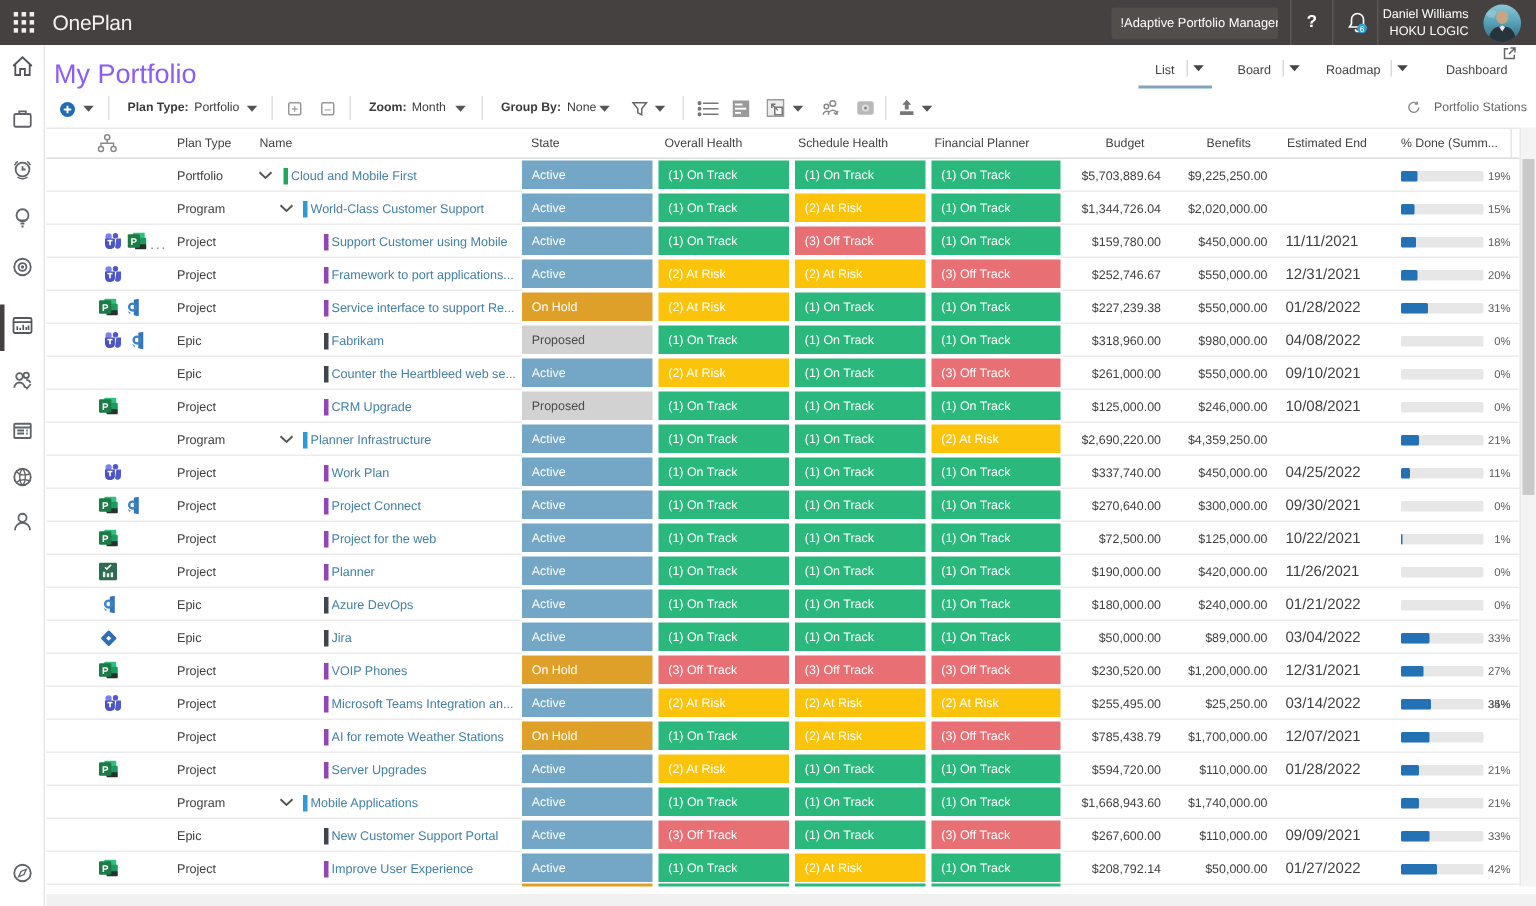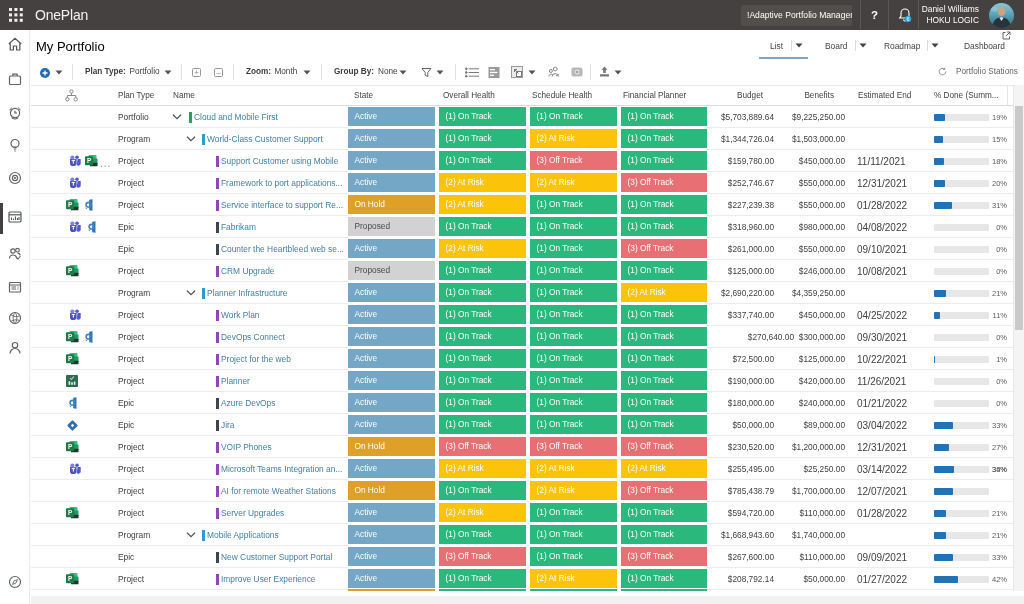--- a/index.html
+++ b/index.html
@@ -10,21 +10,21 @@
 .apm{position:absolute;left:741px;top:5px;width:111px;height:21px;background:#524e4c;border-radius:2px;
   color:#fff;font-size:8.6px;line-height:21px;padding-left:6px;white-space:nowrap;overflow:hidden}
 .tsep{position:absolute;top:0;width:1px;height:30px;background:#5a5755}
 .qm{position:absolute;left:866px;top:4px;width:17px;color:#fff;font-size:11.5px;font-weight:bold;text-align:center;line-height:22px}
 .who{position:absolute;left:919px;top:4px;width:60px;color:#fff;font-size:8.4px;text-align:right;line-height:11px}
 .avatar{position:absolute;left:989px;top:3px;width:25px;height:25px;border-radius:50%;overflow:hidden;
   background:linear-gradient(180deg,#8ec7d6 0%,#5fa8bd 40%,#2e6a80 100%)}
 .sidebar{position:absolute;left:0;top:30px;width:30px;height:574px;background:#fff;border-right:1px solid #e8e8e8}
 .sideicon{position:absolute;left:7px;width:16px;height:16px;color:#5f6468}
 .selbar{position:absolute;left:0;top:203px;width:3px;height:31px;background:#454140}
-.title{position:absolute;left:36px;top:39px;font-size:13px;color:#000000}
+.title{position:absolute;left:36px;top:39px;font-size:18px;color:#8b5cf6}
 .navitem{position:absolute;top:41px;font-size:8.4px;color:#444}
 .navsep{position:absolute;top:39.5px;width:1px;height:11px;background:#d9d9d9}
 .listline{position:absolute;left:759px;top:57px;width:49px;height:2px;background:#7fa5c0}
 .tb{position:absolute;top:67px;font-size:8.2px;color:#3c3c3c;white-space:nowrap}
 .tbsep{position:absolute;top:64px;width:1px;height:16px;background:#e0e0e0}
 .boxicon{position:absolute;top:67.5px;width:9px;height:9px;border:1px solid #999;border-radius:1.5px;
   color:#888;font-size:8px;line-height:7px;text-align:center}
 .hdr{position:absolute;left:0;top:85px;width:1013px;height:21px;background:#fff;border-top:1px solid #e8e8e8;border-bottom:1px solid #dcdcdc}
 .hcell{position:absolute;top:91px;font-size:8.2px;color:#424242;white-space:nowrap}
 .row-line{position:absolute;height:1px;background:#ececec}
@@ -296,21 +296,21 @@
       <path d="M1 0.8 L5 4.6 L9 0.8" fill="none" stroke="#555" stroke-width="1.3"></path>
     </svg>
   </div>
 <div class="nbar" style="left:202px;top:133.5px;background:#2e9bd2"></div>
 <div class="nm" style="left:207px;top:134px;width:138px">World-Class Customer Support</div>
 <div class="cell" style="left:348px;top:129px;width:87px;background:#74a6c6;color:#fff">Active</div>
 <div class="cell" style="left:439px;top:129px;width:87px;background:#2bb87d">(1) On Track</div>
 <div class="cell" style="left:530px;top:129px;width:87px;background:#fcc30b">(2) At Risk</div>
 <div class="cell" style="left:621px;top:129px;width:86px;background:#2bb87d">(1) On Track</div>
 <div class="num" style="left:674px;top:134px;width:100px">$1,344,726.04</div>
-<div class="num" style="left:745px;top:134px;width:100px">$1,503,000.00</div>
+<div class="num" style="left:745px;top:134px;width:100px">$2,020,000.00</div>
 <div class="ptrack" style="top:136px">
     <div class="pfill" style="width:8.5px"></div>
   </div>
 <div class="plabel" style="left:967px;top:134.5px;width:40px">15%</div>
 <div class="row-line" style="left:31px;top:171px;width:317px"></div>
 <div class="row-line" style="left:707px;top:171px;width:306px"></div>
 <div class="abs" style="left:69px;top:155px">
     <svg width="12" height="11" viewBox="0 0 12 11">
       <circle cx="8" cy="2.2" r="1.8" fill="#5059c9"></circle>
       <circle cx="3.4" cy="2.6" r="2.1" fill="#7b83eb"></circle>
@@ -535,26 +535,26 @@
   </div>
 <div class="abs" style="left:81.5px;top:331px">
     <svg width="12" height="12" viewBox="0 0 12 12">
       <path d="M7.2 0.8 L10.5 0.2 V11.8 L7.2 11.2 Z" fill="#2e75bc"></path>
       <path d="M6.4 2.6 a3.1 3.1 0 100 6.2 3.1 3.1 0 000-6.2 M6.4 4.2 a1.5 1.5 0 110 3 1.5 1.5 0 010-3" fill="#3f82c4" fill-rule="evenodd"></path>
       <path d="M3 8.2 L5.2 9.6 L4.4 10.3 Z" fill="#3f82c4"></path>
     </svg>
   </div>
 <div class="pt" style="left:118px;top:332px">Project</div>
 <div class="nbar" style="left:216px;top:331.5px;background:#9345b5"></div>
-<div class="nm" style="left:221px;top:332px;width:124px">DevOps Connect</div>
+<div class="nm" style="left:221px;top:332px;width:124px">Project Connect</div>
 <div class="cell" style="left:348px;top:327px;width:87px;background:#74a6c6;color:#fff">Active</div>
 <div class="cell" style="left:439px;top:327px;width:87px;background:#2bb87d">(1) On Track</div>
 <div class="cell" style="left:530px;top:327px;width:87px;background:#2bb87d">(1) On Track</div>
 <div class="cell" style="left:621px;top:327px;width:86px;background:#2bb87d">(1) On Track</div>
-<div class="num" style="left:674px;top:332px;width:120px">$270,640.00</div>
+<div class="num" style="left:674px;top:332px;width:100px">$270,640.00</div>
 <div class="num" style="left:745px;top:332px;width:100px">$300,000.00</div>
 <div class="dt" style="left:857px;top:332px">09/30/2021</div>
 <div class="ptrack" style="top:334px">
     <div class="pfill" style="width:0.0px"></div>
   </div>
 <div class="plabel" style="left:967px;top:332.5px;width:40px">0%</div>
 <div class="row-line" style="left:31px;top:369px;width:317px"></div>
 <div class="row-line" style="left:707px;top:369px;width:306px"></div>
 <div class="abs" style="left:66px;top:353px">
     <svg width="13" height="12" viewBox="0 0 13 12">

